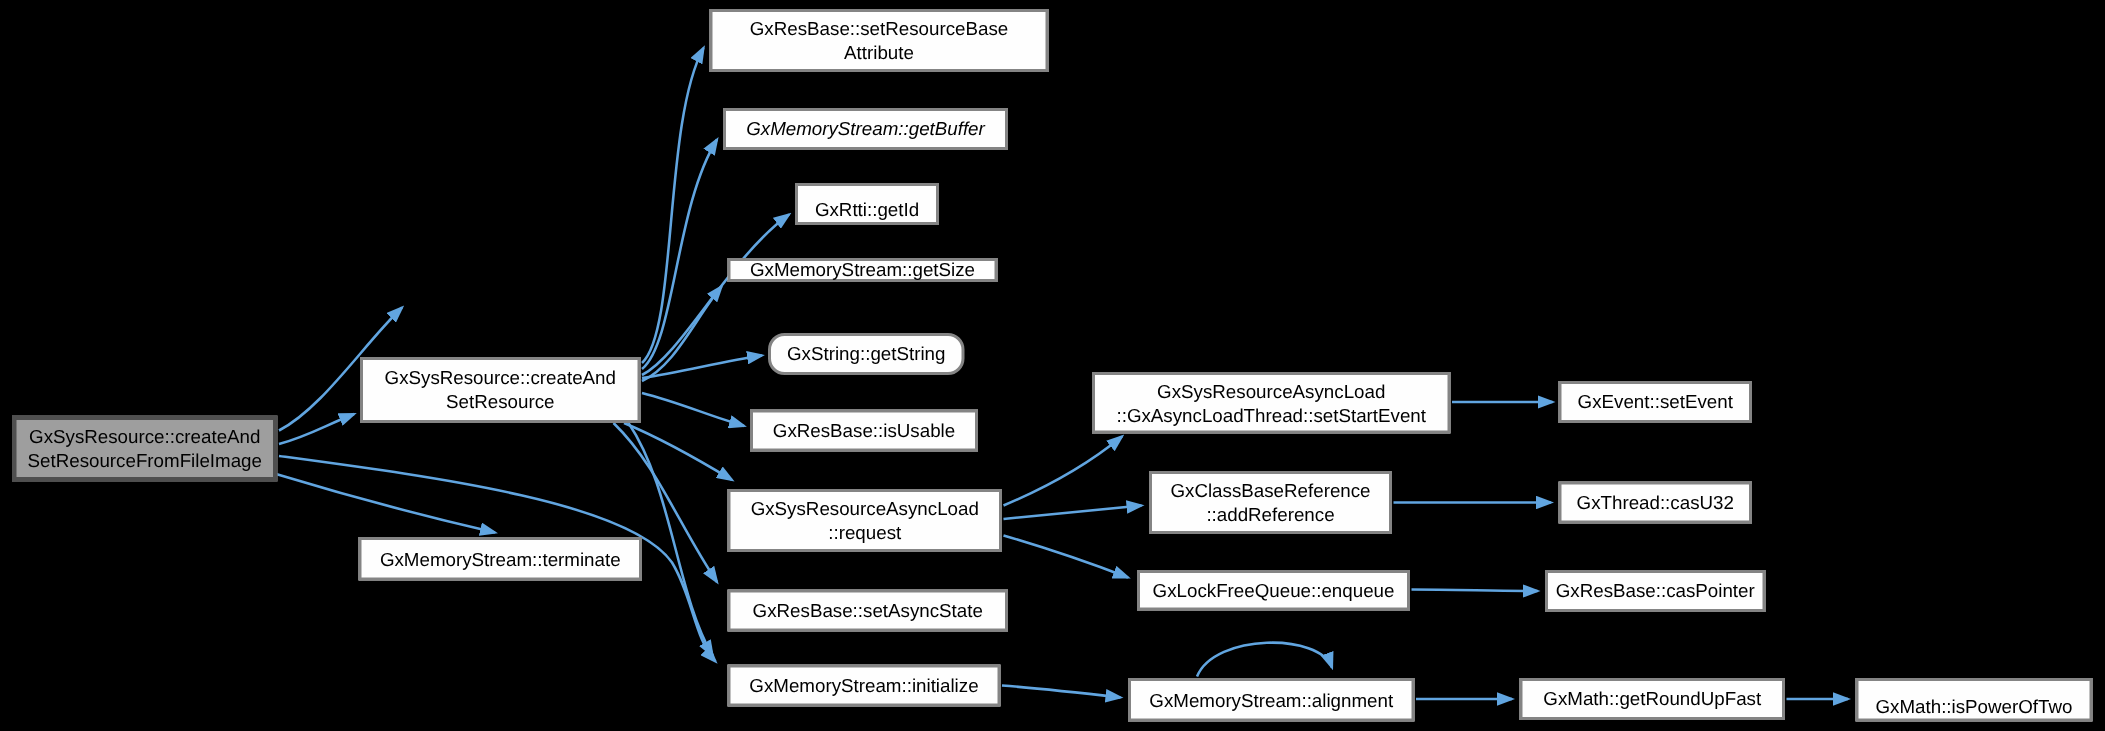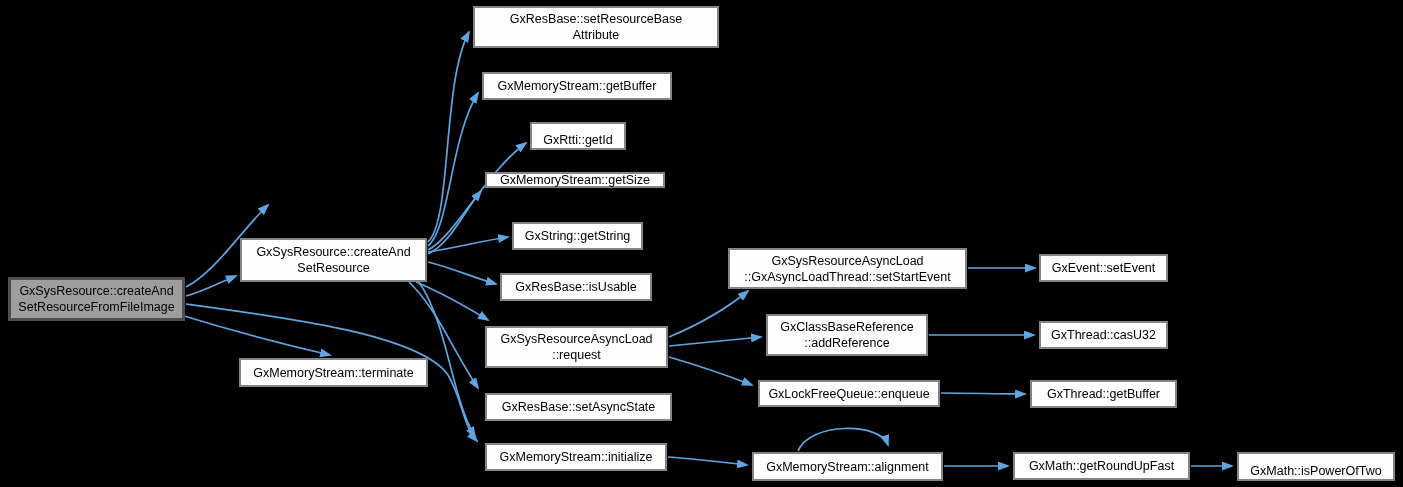--- a/index.html
+++ b/index.html
@@ -62,35 +62,35 @@
       <path d="M 668,457 C 695,459 721,462 747,465" fill="none" stroke="#61a5e0" stroke-width="1.7" marker-end="url(#arrowhead)"></path>
       <path d="M 798,451 C 810,422 880,422 888,445" fill="none" stroke="#61a5e0" stroke-width="1.7" marker-end="url(#arrowhead)"></path>
       <path d="M 944,466 C 966,466 986,466 1008,466" fill="none" stroke="#61a5e0" stroke-width="1.7" marker-end="url(#arrowhead)"></path>
       <path d="M 1191,466 C 1206,466 1218,466 1232,466" fill="none" stroke="#61a5e0" stroke-width="1.7" marker-end="url(#arrowhead)"></path>
     </svg>
     <div class="node highlight" style="left: 8px; top: 277px; width: 177px; height: 44px;"><span>GxSysResource::createAnd
 SetResourceFromFileImage</span></div>
     <div class="node" style="left: 240px; top: 238px; width: 187px; height: 44px;"><span>GxSysResource::createAnd
 SetResource</span></div>
     <div class="node" style="left: 239px; top: 358px; width: 189px; height: 29px;"><span>GxMemoryStream::terminate</span></div>
-    <div class="node" style="left: 473px; top: 6px; width: 246px; height: 42px;"><span>GxResBase::setResourceBase
+    <div class="node" style="left: 473px; top: 6px; width: 226px; height: 42px;"><span>GxResBase::setResourceBase
 Attribute</span></div>
-    <div class="node" style="left: 482px; top: 72px; width: 190px; height: 28px;"><span>GxMemoryStream::getBuffer</span></div>
+    <div class="node" style="left: 482px; top: 72px; width: 190px; height: 28px; font-style: italic;"><span>GxMemoryStream::getBuffer</span></div>
     <div class="node" style="left: 530px; top: 122px; width: 96px; height: 28px; align-items: flex-end;"><span>GxRtti::getId</span></div>
     <div class="node" style="left: 485px; top: 172px; width: 180px; height: 16px;"><span>GxMemoryStream::getSize</span></div>
-    <div class="node" style="left: 512px; top: 222px; width: 131px; height: 28px;"><span>GxString::getString</span></div>
+    <div class="node" style="left: 512px; top: 222px; width: 131px; height: 28px; border-radius: 11px;"><span>GxString::getString</span></div>
     <div class="node" style="left: 500px; top: 273px; width: 152px; height: 28px;"><span>GxResBase::isUsable</span></div>
     <div class="node" style="left: 485px; top: 326px; width: 183px; height: 42px;"><span>GxSysResourceAsyncLoad
 ::request</span></div>
     <div class="node" style="left: 485px; top: 393px; width: 187px; height: 28px;"><span>GxResBase::setAsyncState</span></div>
     <div class="node" style="left: 485px; top: 443px; width: 182px; height: 28px;"><span>GxMemoryStream::initialize</span></div>
     <div class="node" style="left: 728px; top: 248px; width: 239px; height: 41px;"><span>GxSysResourceAsyncLoad
 ::GxAsyncLoadThread::setStartEvent</span></div>
     <div class="node" style="left: 1039px; top: 254px; width: 129px; height: 28px;"><span>GxEvent::setEvent</span></div>
     <div class="node" style="left: 766px; top: 314px; width: 162px; height: 42px;"><span>GxClassBaseReference
 ::addReference</span></div>
     <div class="node" style="left: 1039px; top: 321px; width: 129px; height: 28px;"><span>GxThread::casU32</span></div>
     <div class="node" style="left: 758px; top: 380px; width: 182px; height: 27px;"><span>GxLockFreeQueue::enqueue</span></div>
-    <div class="node" style="left: 1030px; top: 380px; width: 147px; height: 28px;"><span>GxThread::getBuffer</span></div>
+    <div class="node" style="left: 1030px; top: 380px; width: 147px; height: 28px;"><span>GxResBase::casPointer</span></div>
     <div class="node" style="left: 752px; top: 452px; width: 191px; height: 29px;"><span>GxMemoryStream::alignment</span></div>
     <div class="node" style="left: 1013px; top: 452px; width: 177px; height: 28px;"><span>GxMath::getRoundUpFast</span></div>
     <div class="node" style="left: 1237px; top: 452px; width: 158px; height: 29px; align-items: flex-end;"><span>GxMath::isPowerOfTwo</span></div>
   </div>
 
 </body></html>

